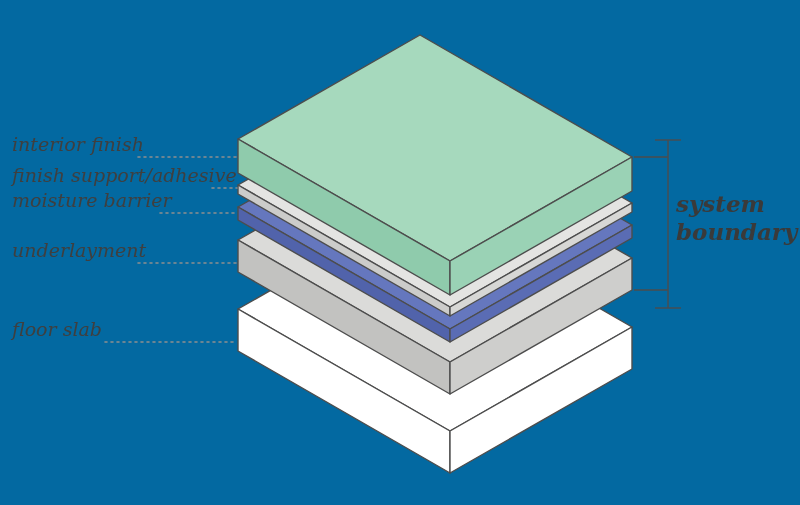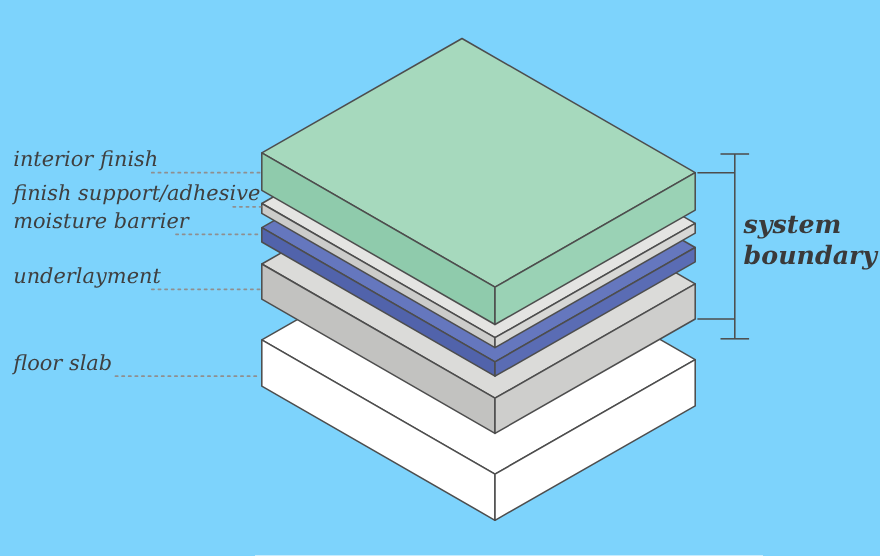--- a/index.html
+++ b/index.html
@@ -4,21 +4,21 @@
 <style>
   html, body {
     margin: 0;
     padding: 0;
     background: #ffffff;
     font-family: "DejaVu Serif", "Liberation Serif", serif;
   }
   .canvas {
     width: 800px;
     height: 505px;
-    background: #7dd3fc;
+    background: #0369a1;
     position: relative;
     overflow: hidden;
   }
   svg { display: block; }
   .face {
     stroke: #4d4d4d;
     stroke-width: 1.4;
     stroke-linejoin: round;
   }
   .leader {

